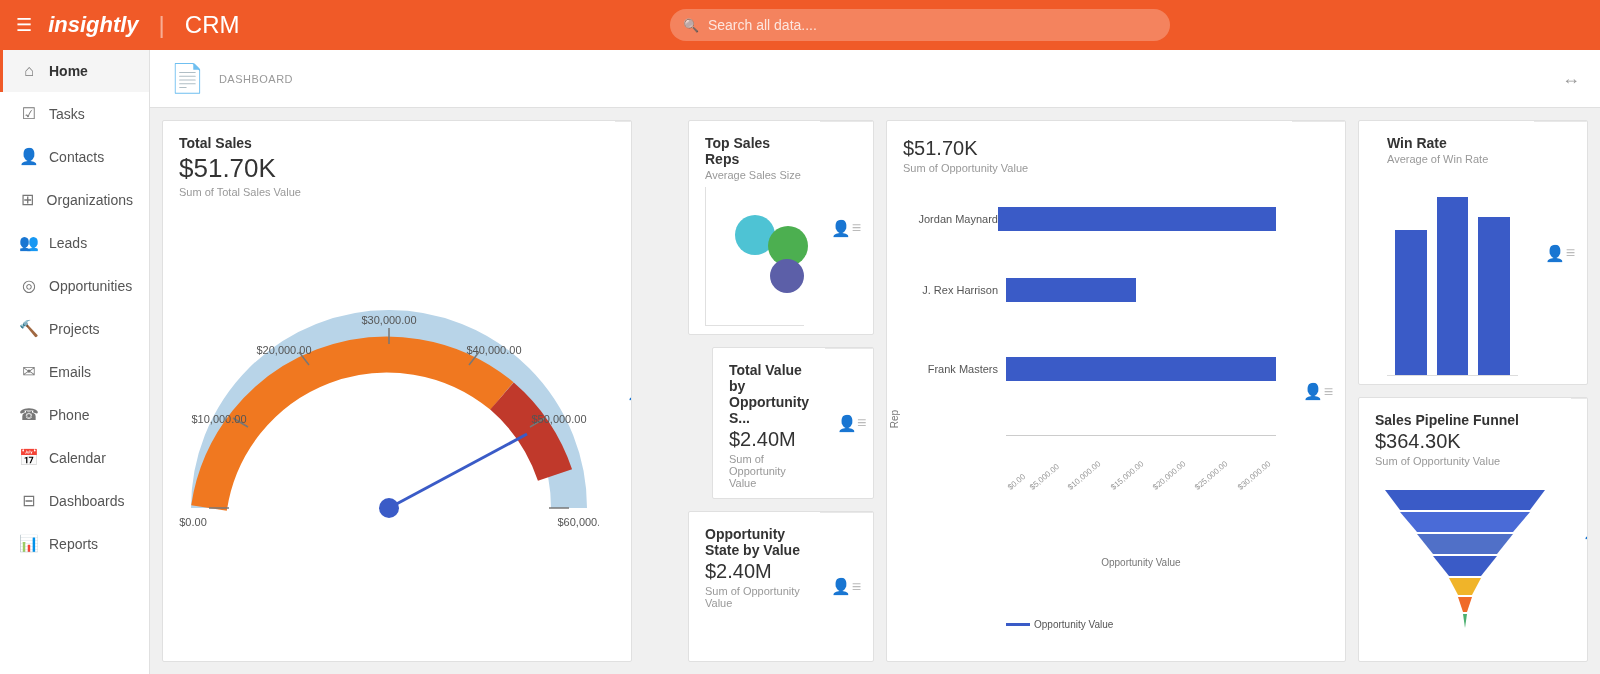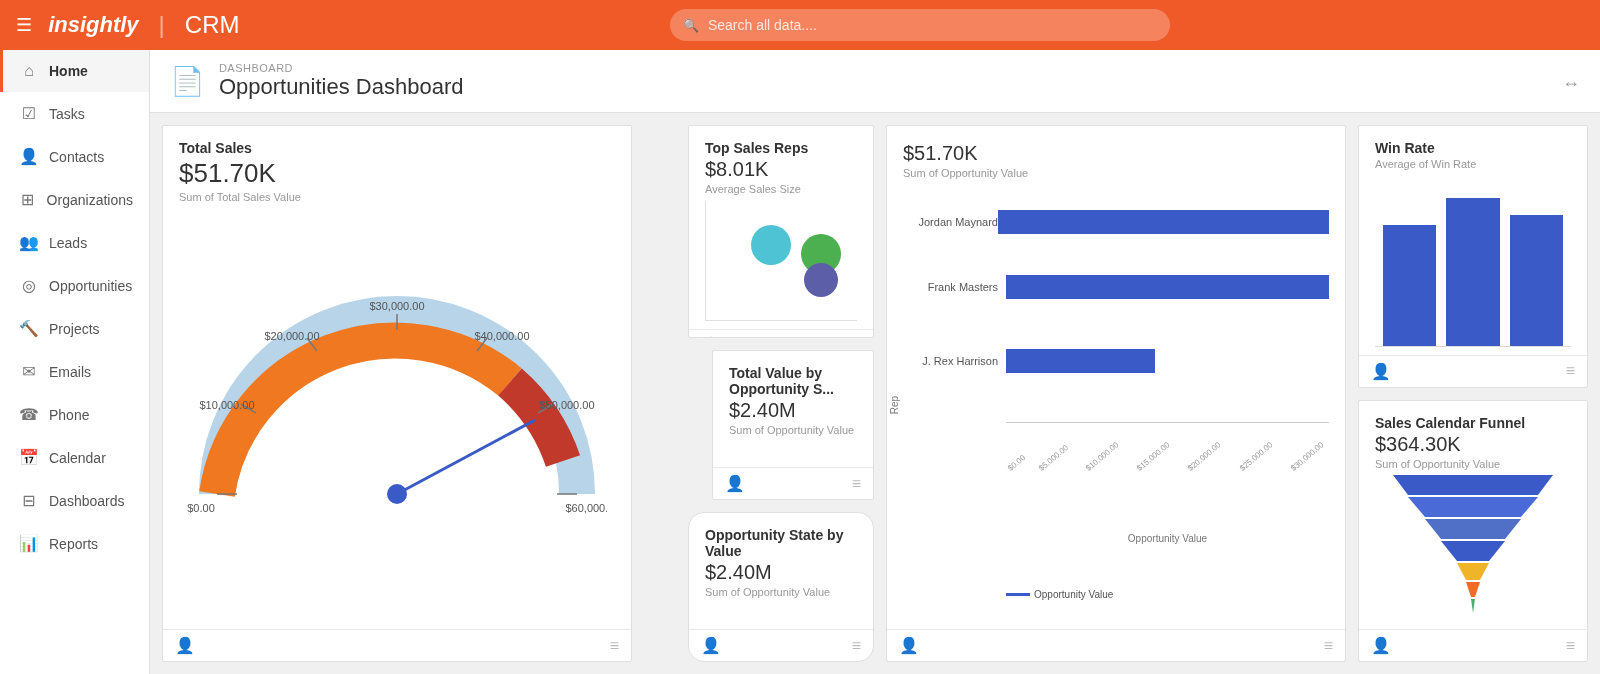--- a/index.html
+++ b/index.html
@@ -92,21 +92,21 @@
       padding: 12px;
       gap: 12px;
       overflow: hidden;
     }
 
     .widget {
       background: white;
       border: 1px solid #e0e0e0;
       border-radius: 2px;
       display: flex;
-      flex-direction: column;
+      flex-direction: row;
       overflow: hidden;
     }
     .widget-body { flex: 1; padding: 14px 16px 8px; display: flex; flex-direction: column; }
     .widget-footer {
       border-top: 1px solid #e8e8e8;
       padding: 6px 12px;
       display: flex;
       justify-content: space-between;
       align-items: center;
     }
@@ -198,21 +198,20 @@
     </div>
   </aside>
 
   <div class="content-area">
 
     <div class="dashboard-header">
       <div class="dashboard-header-left">
         <span class="dashboard-doc-icon">📄</span>
         <div>
           <div class="dashboard-label">DASHBOARD</div>
-          <div class="dashboard-title">Opportunities Dashboard</div>
         </div>
       </div>
       <span class="collapse-btn">↔</span>
     </div>
 
     <div class="widget-grid">
 
       <div class="widget">
         <div class="widget-body">
           <div class="widget-title">Total Sales</div>
@@ -261,21 +260,20 @@
           <span class="widget-footer-icon">👤</span>
           <span class="widget-footer-icon">≡</span>
         </div>
       </div>
 
       <div class="col-mid-right" style="display:flex;flex-direction:column;gap:12px;padding-left:44px;">
 
         <div class="widget" style="flex:1;">
           <div class="widget-body">
             <div class="widget-title">Top Sales Reps</div>
-            <div class="widget-value" style="font-size:20px;">$8.01K</div>
             <div class="widget-subtitle">Average Sales Size</div>
             <div class="bubble-chart" style="flex:1;position:relative;min-height:120px;margin-top:6px;border-bottom:1px solid #e0e0e0;border-left:1px solid #e0e0e0;">
 
               <div style="position:absolute;left:30%;top:20%;width:40px;height:40px;border-radius:50%;background:#4ec3d4;"></div>
               <div style="position:absolute;left:63%;top:28%;width:40px;height:40px;border-radius:50%;background:#4caf50;"></div>
               <div style="position:absolute;left:65%;top:52%;width:34px;height:34px;border-radius:50%;background:#5c5fa8;"></div>
             </div>
           </div>
           <div class="widget-footer">
             <span class="widget-footer-icon">👤</span>
@@ -288,21 +286,21 @@
             <div class="widget-title">Total Value by Opportunity S...</div>
             <div class="widget-value" style="font-size:20px;">$2.40M</div>
             <div class="widget-subtitle">Sum of Opportunity Value</div>
           </div>
           <div class="widget-footer">
             <span class="widget-footer-icon">👤</span>
             <span class="widget-footer-icon">≡</span>
           </div>
         </div>
 
-        <div class="widget" style="flex:0.7;border-radius:16px;">
+        <div class="widget" style="flex:0.7;">
           <div class="widget-body">
             <div class="widget-title">Opportunity State by Value</div>
             <div class="widget-value" style="font-size:20px;">$2.40M</div>
             <div class="widget-subtitle">Sum of Opportunity Value</div>
           </div>
           <div class="widget-footer">
             <span class="widget-footer-icon">👤</span>
             <span class="widget-footer-icon">≡</span>
           </div>
         </div>
@@ -316,26 +314,26 @@
 
           <div style="flex:1;display:flex;flex-direction:column;justify-content:space-around;margin-top:10px;position:relative;">
 
             <div style="position:absolute;left:-18px;top:50%;transform:translateY(-50%) rotate(-90deg);font-size:10px;color:#777;white-space:nowrap;">Rep</div>
 
             <div style="display:flex;align-items:center;margin-bottom:0;">
               <div style="width:95px;text-align:right;font-size:11px;color:#555;flex-shrink:0;">Jordan Maynard</div>
               <div style="flex:1;height:24px;background:#3a5bc7;width:83%;"></div>
             </div>
             <div style="display:flex;align-items:center;gap:8px;margin-bottom:8px;">
+              <div style="width:95px;text-align:right;font-size:11px;color:#555;flex-shrink:0;">J. Rex Harrison</div>
+              <div style="height:24px;background:#3a5bc7;width:35%;"></div>
+            </div>
+            <div style="display:flex;align-items:center;gap:8px;margin-bottom:8px;">
               <div style="width:95px;text-align:right;font-size:11px;color:#555;flex-shrink:0;">Frank Masters</div>
               <div style="flex:1;height:24px;background:#3a5bc7;width:62%;"></div>
-            </div>
-            <div style="display:flex;align-items:center;gap:8px;margin-bottom:8px;">
-              <div style="width:95px;text-align:right;font-size:11px;color:#555;flex-shrink:0;">J. Rex Harrison</div>
-              <div style="height:24px;background:#3a5bc7;width:35%;"></div>
             </div>
 
             <div style="margin-left:103px;border-top:1px solid #ccc;"></div>
             <div style="display:flex;justify-content:space-between;margin-left:103px;margin-top:2px;">
               <span style="font-size:8px;color:#999;transform:rotate(-40deg);transform-origin:top left;display:inline-block;">$0.00</span>
               <span style="font-size:8px;color:#999;transform:rotate(-40deg);transform-origin:top left;display:inline-block;">$5,000.00</span>
               <span style="font-size:8px;color:#999;transform:rotate(-40deg);transform-origin:top left;display:inline-block;">$10,000.00</span>
               <span style="font-size:8px;color:#999;transform:rotate(-40deg);transform-origin:top left;display:inline-block;">$15,000.00</span>
               <span style="font-size:8px;color:#999;transform:rotate(-40deg);transform-origin:top left;display:inline-block;">$20,000.00</span>
               <span style="font-size:8px;color:#999;transform:rotate(-40deg);transform-origin:top left;display:inline-block;">$25,000.00</span>
@@ -350,40 +348,40 @@
           </div>
         </div>
         <div class="widget-footer">
           <span class="widget-footer-icon">👤</span>
           <span class="widget-footer-icon">≡</span>
         </div>
       </div>
 
       <div class="col-far-right" style="display:flex;flex-direction:column;gap:12px;">
 
-        <div class="widget" style="flex:1;">
+        <div class="widget" style="flex:1;padding-left:12px;">
           <div class="widget-body">
             <div class="widget-title">Win Rate</div>
             <div class="widget-subtitle">Average of Win Rate</div>
 
             <div style="flex:1;display:flex;align-items:flex-end;gap:10px;padding:8px 8px 0;border-bottom:1px solid #ddd;">
               <div style="flex:1;background:#3a5bc7;height:72%;"></div>
               <div style="flex:1;background:#3a5bc7;height:88%;"></div>
               <div style="flex:1;background:#3a5bc7;height:78%;"></div>
             </div>
           </div>
           <div class="widget-footer">
             <span class="widget-footer-icon">👤</span>
             <span class="widget-footer-icon">≡</span>
           </div>
         </div>
 
         <div class="widget" style="flex:1;">
           <div class="widget-body">
-            <div class="widget-title">Sales Calendar Funnel</div>
+            <div class="widget-title">Sales Pipeline Funnel</div>
             <div class="widget-value" style="font-size:20px;">$364.30K</div>
             <div class="widget-subtitle">Sum of Opportunity Value</div>
 
             <div class="funnel-container" style="flex:1;">
               <svg width="180" height="140" viewBox="0 0 180 140">
 
                 <polygon points="10,0 170,0 155,20 25,20" fill="#3a5bc7"></polygon>
                 <polygon points="25,22 155,22 138,42 42,42" fill="#4a6bd7"></polygon>
                 <polygon points="42,44 138,44 122,64 58,64" fill="#5070c8"></polygon>
                 <polygon points="58,66 122,66 106,86 74,86" fill="#3a5bc7"></polygon>

